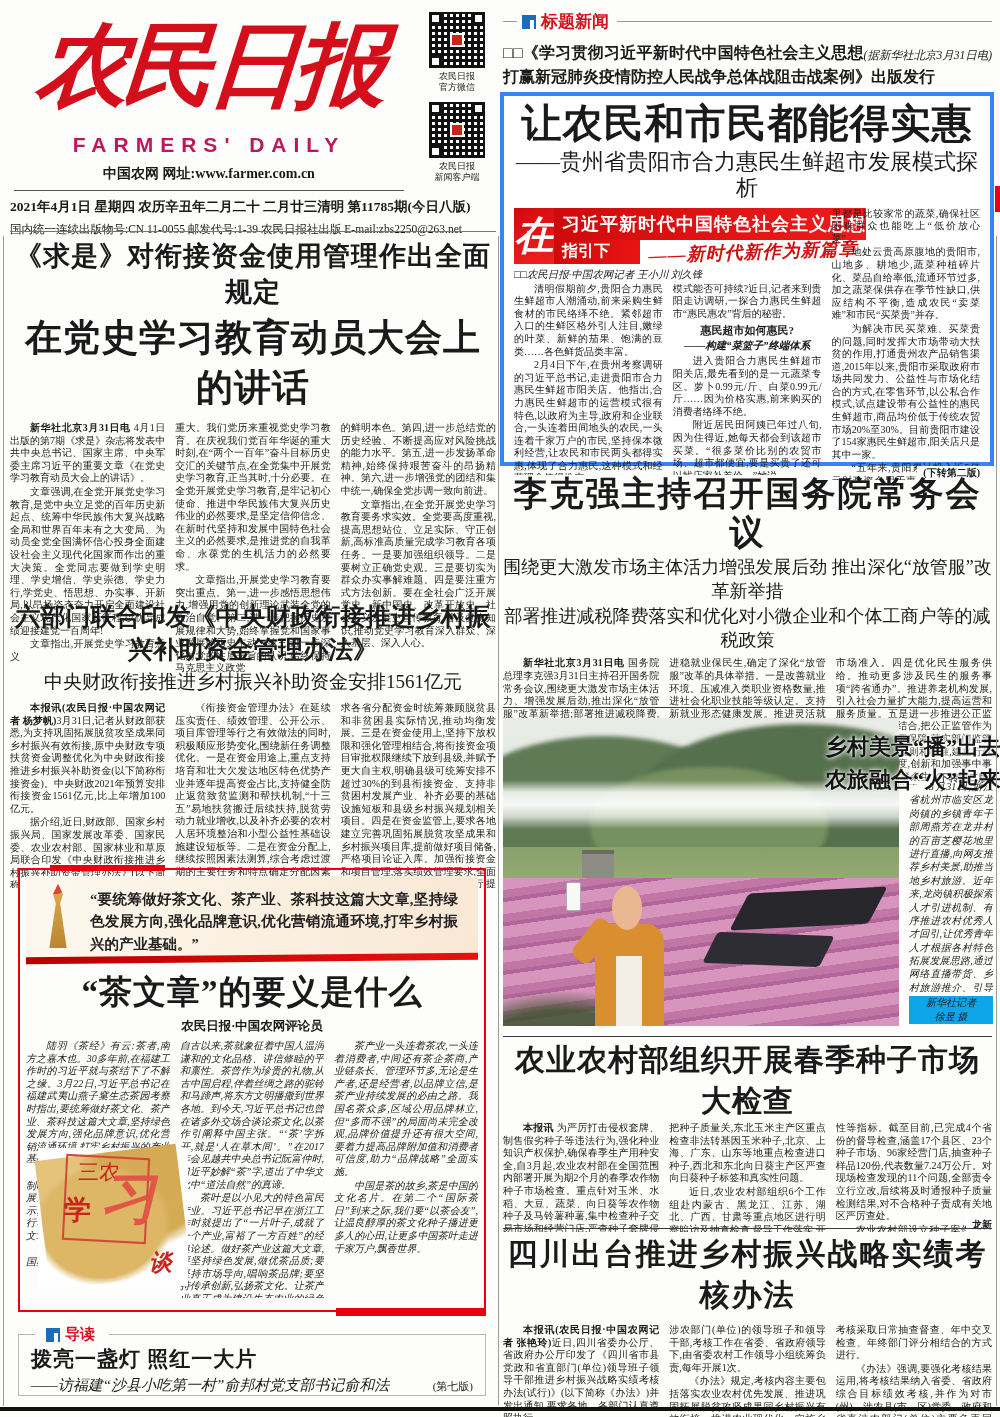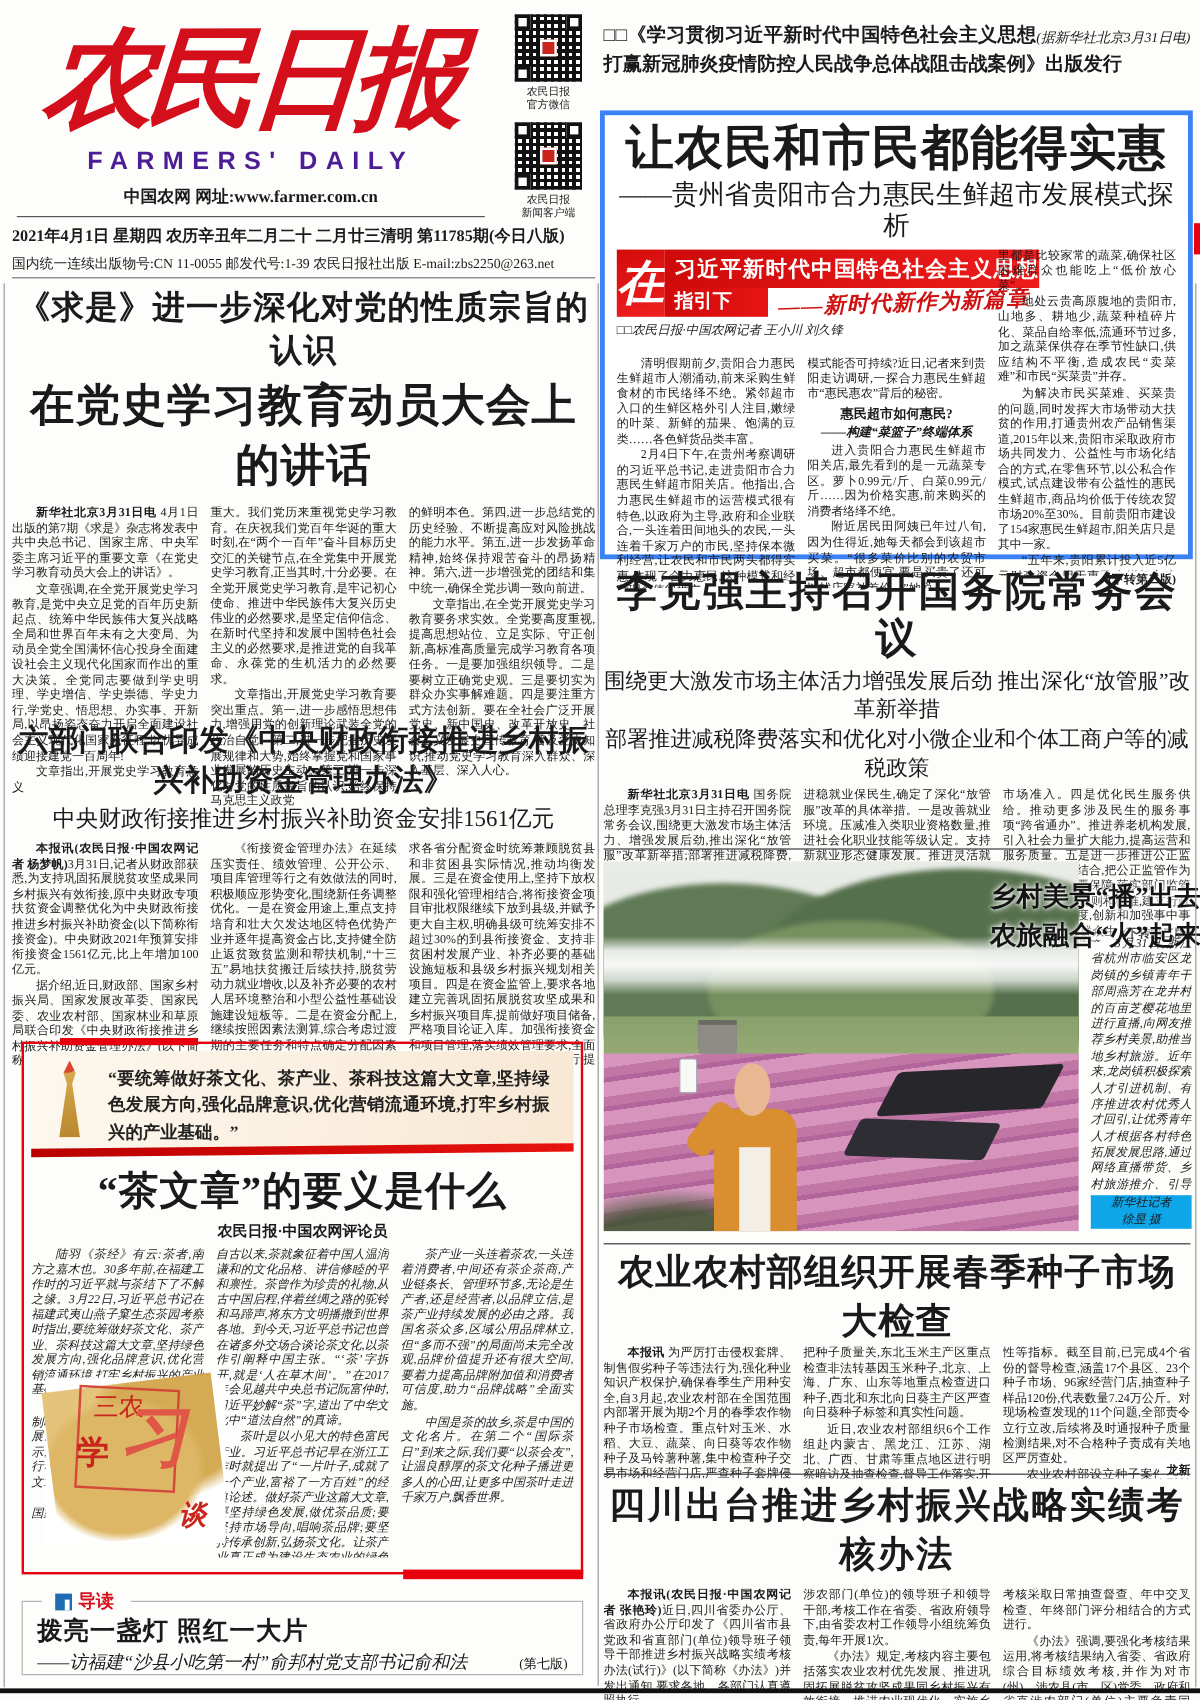--- a/index.html
+++ b/index.html
@@ -20,22 +20,22 @@
   .subhead-k { font-style:italic; font-weight:700; text-align:center; text-indent:0; margin:0 0 3px; font-size:10.5px; }
   .hline { background:#3a3a3a; height:1px; }
   .vline { background:#9a9a9a; width:1px; }
   
   .masthead { left:10px; top:12px; width:486px; display:flex; }
   .mast-main { width:398px; text-align:center; }
   .logo-cn {
     font-size:92px; line-height:1.18; font-weight:900; font-style:italic;
     color:#d40f1c; letter-spacing:-6px; transform:skewX(-4deg); white-space:nowrap;
   }
-  .logo-en { color:#4c1d95; font-weight:700; font-size:21px; letter-spacing:7px;
-    font-family:"Liberation Sans","DejaVu Sans",sans-serif; margin-top:2px;text-align:center; }
+  .logo-en { color:#be185d; font-weight:700; font-size:21px; letter-spacing:7px;
+    font-family:"Liberation Sans","DejaVu Sans",sans-serif; margin-top:12px;text-align:center; }
   .site-line { font-size:14px; font-weight:700; margin-top:8px; }
   .mast-rule { height:1px; background:#555; margin:7px 4px 0; }
   .date-line { font-size:13.5px; font-weight:700; margin-top:7px; white-space:nowrap; }
   .pub-line { font-size:11.5px; margin-top:6px; white-space:nowrap; }
   .qr-col { width:84px; padding-left:14px; text-align:center; }
   .qr { width:56px; height:56px; margin:0 auto; position:relative;
     background:
       repeating-linear-gradient(0deg,#111 0 3px,transparent 3px 6px),
       repeating-linear-gradient(90deg,#111 0 3px,#fff 3px 6px);
   }
@@ -71,21 +71,21 @@
   .b-right { flex:1; display:flex; flex-direction:column; }
   .b-row1 { height:41px; background:linear-gradient(90deg,#cf0a0a,#ee1c1c); color:#fff; font-size:18px;
     font-weight:700; display:flex; align-items:center; padding-left:8px; letter-spacing:1px; white-space:nowrap;
     font-family:"Liberation Sans","DejaVu Sans",sans-serif; }
   .b-row2 { height:26px; display:flex; }
   .b-zyx { width:86px; background:linear-gradient(90deg,#cf0a0a,#e81414); color:#fff; font-size:16px;
     font-weight:700; display:flex; align-items:center; padding-left:8px;
     font-family:"Liberation Sans","DejaVu Sans",sans-serif; }
   .b-callig { flex:1; color:#cf1212; font-size:18px; font-weight:900; font-style:italic;
     display:flex; align-items:center; justify-content:center; transform:rotate(-2deg); letter-spacing:1px; white-space:nowrap; }
-  .hm-byline { font-size:10.5px; font-style:italic; margin:2px 0 16px; }
+  .hm-byline { font-size:10.5px; font-style:italic; margin:2px 0 1px; }
   .jump { position:absolute; right:0; bottom:0; background:#fff; font-weight:700; font-size:10px; padding-left:6px; }
   
   .likeqiang { left:503px; top:474px; width:489px; height:230px; }
   .lk-h1 { font-size:34px; font-weight:900; text-align:center; line-height:1.15; letter-spacing:2px; }
   .lk-h2 { font-size:18px; text-align:center; line-height:1.35; margin:3px 0 5px; }
   .lk-cols { position:relative; }
   .lk-cols .col { height:128px; }
   .photo-block { left:503px; top:714px; width:489px; height:318px; }
   .photo { position:absolute; left:0; top:4px; width:396px; height:308px; overflow:hidden; background:#dfe5dd; }
   .ph-sky { position:absolute; left:0; top:0; width:100%; height:45%;
@@ -231,20 +231,26 @@
       </div>
       <div class="qr-label">
         <div>农民日报</div>
         <div>新闻客户端</div>
       </div>
     </div>
   </header>
   <div class="abs mast-bottom-line"></div>
 
   <section class="abs btxw">
+    <div class="box-tab">
+      <i class="tab-line"></i>
+      <i class="tab-icon"></i>
+      <span class="tab-label">标题新闻</span>
+      <i class="tab-line2"></i>
+    </div>
     <div class="btxw-text">
       <span class="btxw-src">(据新华社北京3月31日电)</span>
       <span>□□《学习贯彻习近平新时代中国特色社会主义思想打赢新冠肺炎疫情防控人民战争总体战阻击战案例》出版发行</span>
     </div>
   </section>
 
   <section class="abs huimin">
     <h1 class="hm-h1">让农民和市民都能得实惠</h1>
     <div class="hm-h2">——贵州省贵阳市合力惠民生鲜超市发展模式探析</div>
     <div class="hm-body">
@@ -373,21 +379,21 @@
           <p class="para">《办法》规定,考核内容主要包括落实农业农村优先发展、推进巩固拓展脱贫攻坚成果同乡村振兴有效衔接、推进农业现代化、实施乡村建设行动、深化农业农村改革、推进惠农政策落实等情况,</p>
         </div>
       <div class="col">
           <p class="para cont">考核采取日常抽查督查、年中交叉检查、年终部门评分相结合的方式进行。</p>
           <p class="para">《办法》强调,要强化考核结果运用,将考核结果纳入省委、省政府综合目标绩效考核,并作为对市(州)、涉农县(市、区)党委、政府和省直涉农部门(单位)主要负责同志、有关负责同志综合考核评价的重要依据。同时,《办法》还明确了考核程序、考核纪律等内容。</p>
         </div>
     </div>
   </section>
 
   <section class="abs qiushi">
-    <h1 class="qs-h1">《求是》进一步深化对党的性质宗旨的认识</h1>
+    <h1 class="qs-h1">《求是》对衔接资金使用管理作出全面规定</h1>
     <div class="qs-h2">在党史学习教育动员大会上的讲话</div>
     <div class="cols qs-cols">
       <div class="col">
           <p class="para"><b>新华社北京3月31日电</b> 4月1日出版的第7期《求是》杂志将发表中共中央总书记、国家主席、中央军委主席习近平的重要文章《在党史学习教育动员大会上的讲话》。</p>
           <p class="para">文章强调,在全党开展党史学习教育,是党中央立足党的百年历史新起点、统筹中华民族伟大复兴战略全局和世界百年未有之大变局、为动员全党全国满怀信心投身全面建设社会主义现代化国家而作出的重大决策。全党同志要做到学史明理、学史增信、学史崇德、学史力行,学党史、悟思想、办实事、开新局,以昂扬姿态奋力开启全面建设社会主义现代化国家新征程,以优异成绩迎接建党一百周年!</p>
           <p class="para">文章指出,开展党史学习教育意义</p>
         </div>
       <div class="col">
           <p class="para cont">重大。我们党历来重视党史学习教育。在庆祝我们党百年华诞的重大时刻,在“两个一百年”奋斗目标历史交汇的关键节点,在全党集中开展党史学习教育,正当其时,十分必要。在全党开展党史学习教育,是牢记初心使命、推进中华民族伟大复兴历史伟业的必然要求,是坚定信仰信念、在新时代坚持和发展中国特色社会主义的必然要求,是推进党的自我革命、永葆党的生机活力的必然要求。</p>
           <p class="para">文章指出,开展党史学习教育要突出重点。第一,进一步感悟思想伟力,增强用党的创新理论武装全党的政治自觉。第二,进一步把握历史发展规律和大势,始终掌握党和国家事业发展的历史主动。第三,进一步深化对党的性质宗旨的认识,始终保持马克思主义政党</p>

